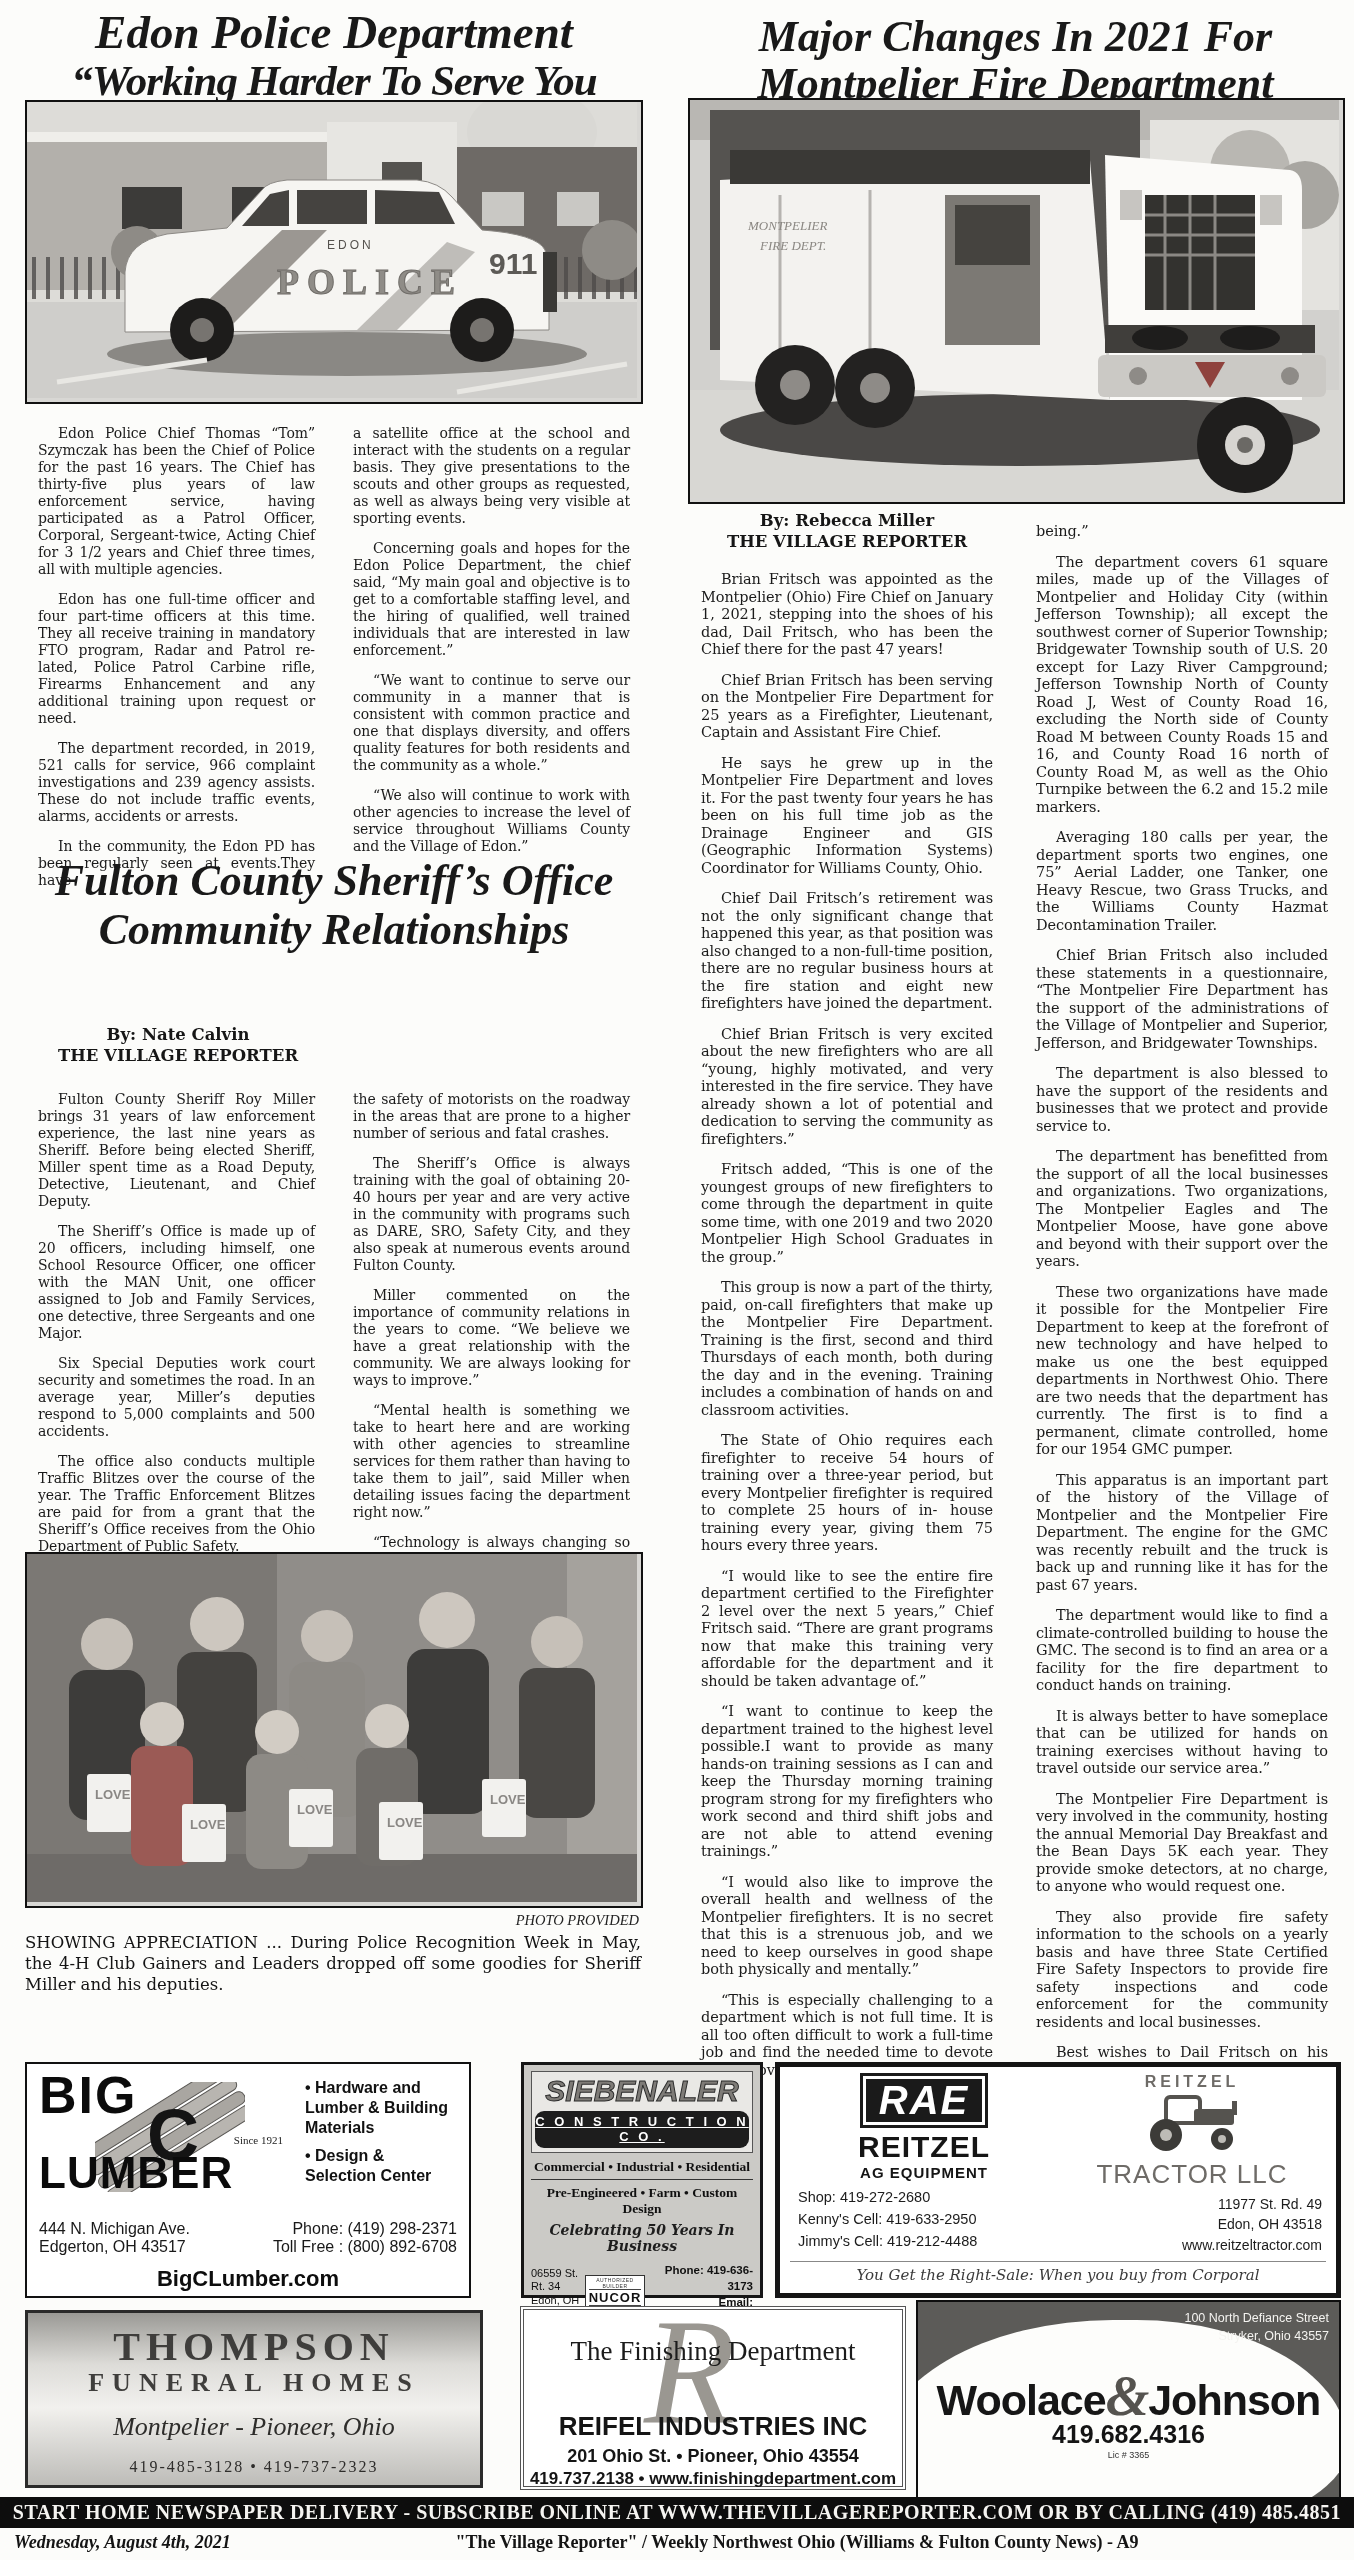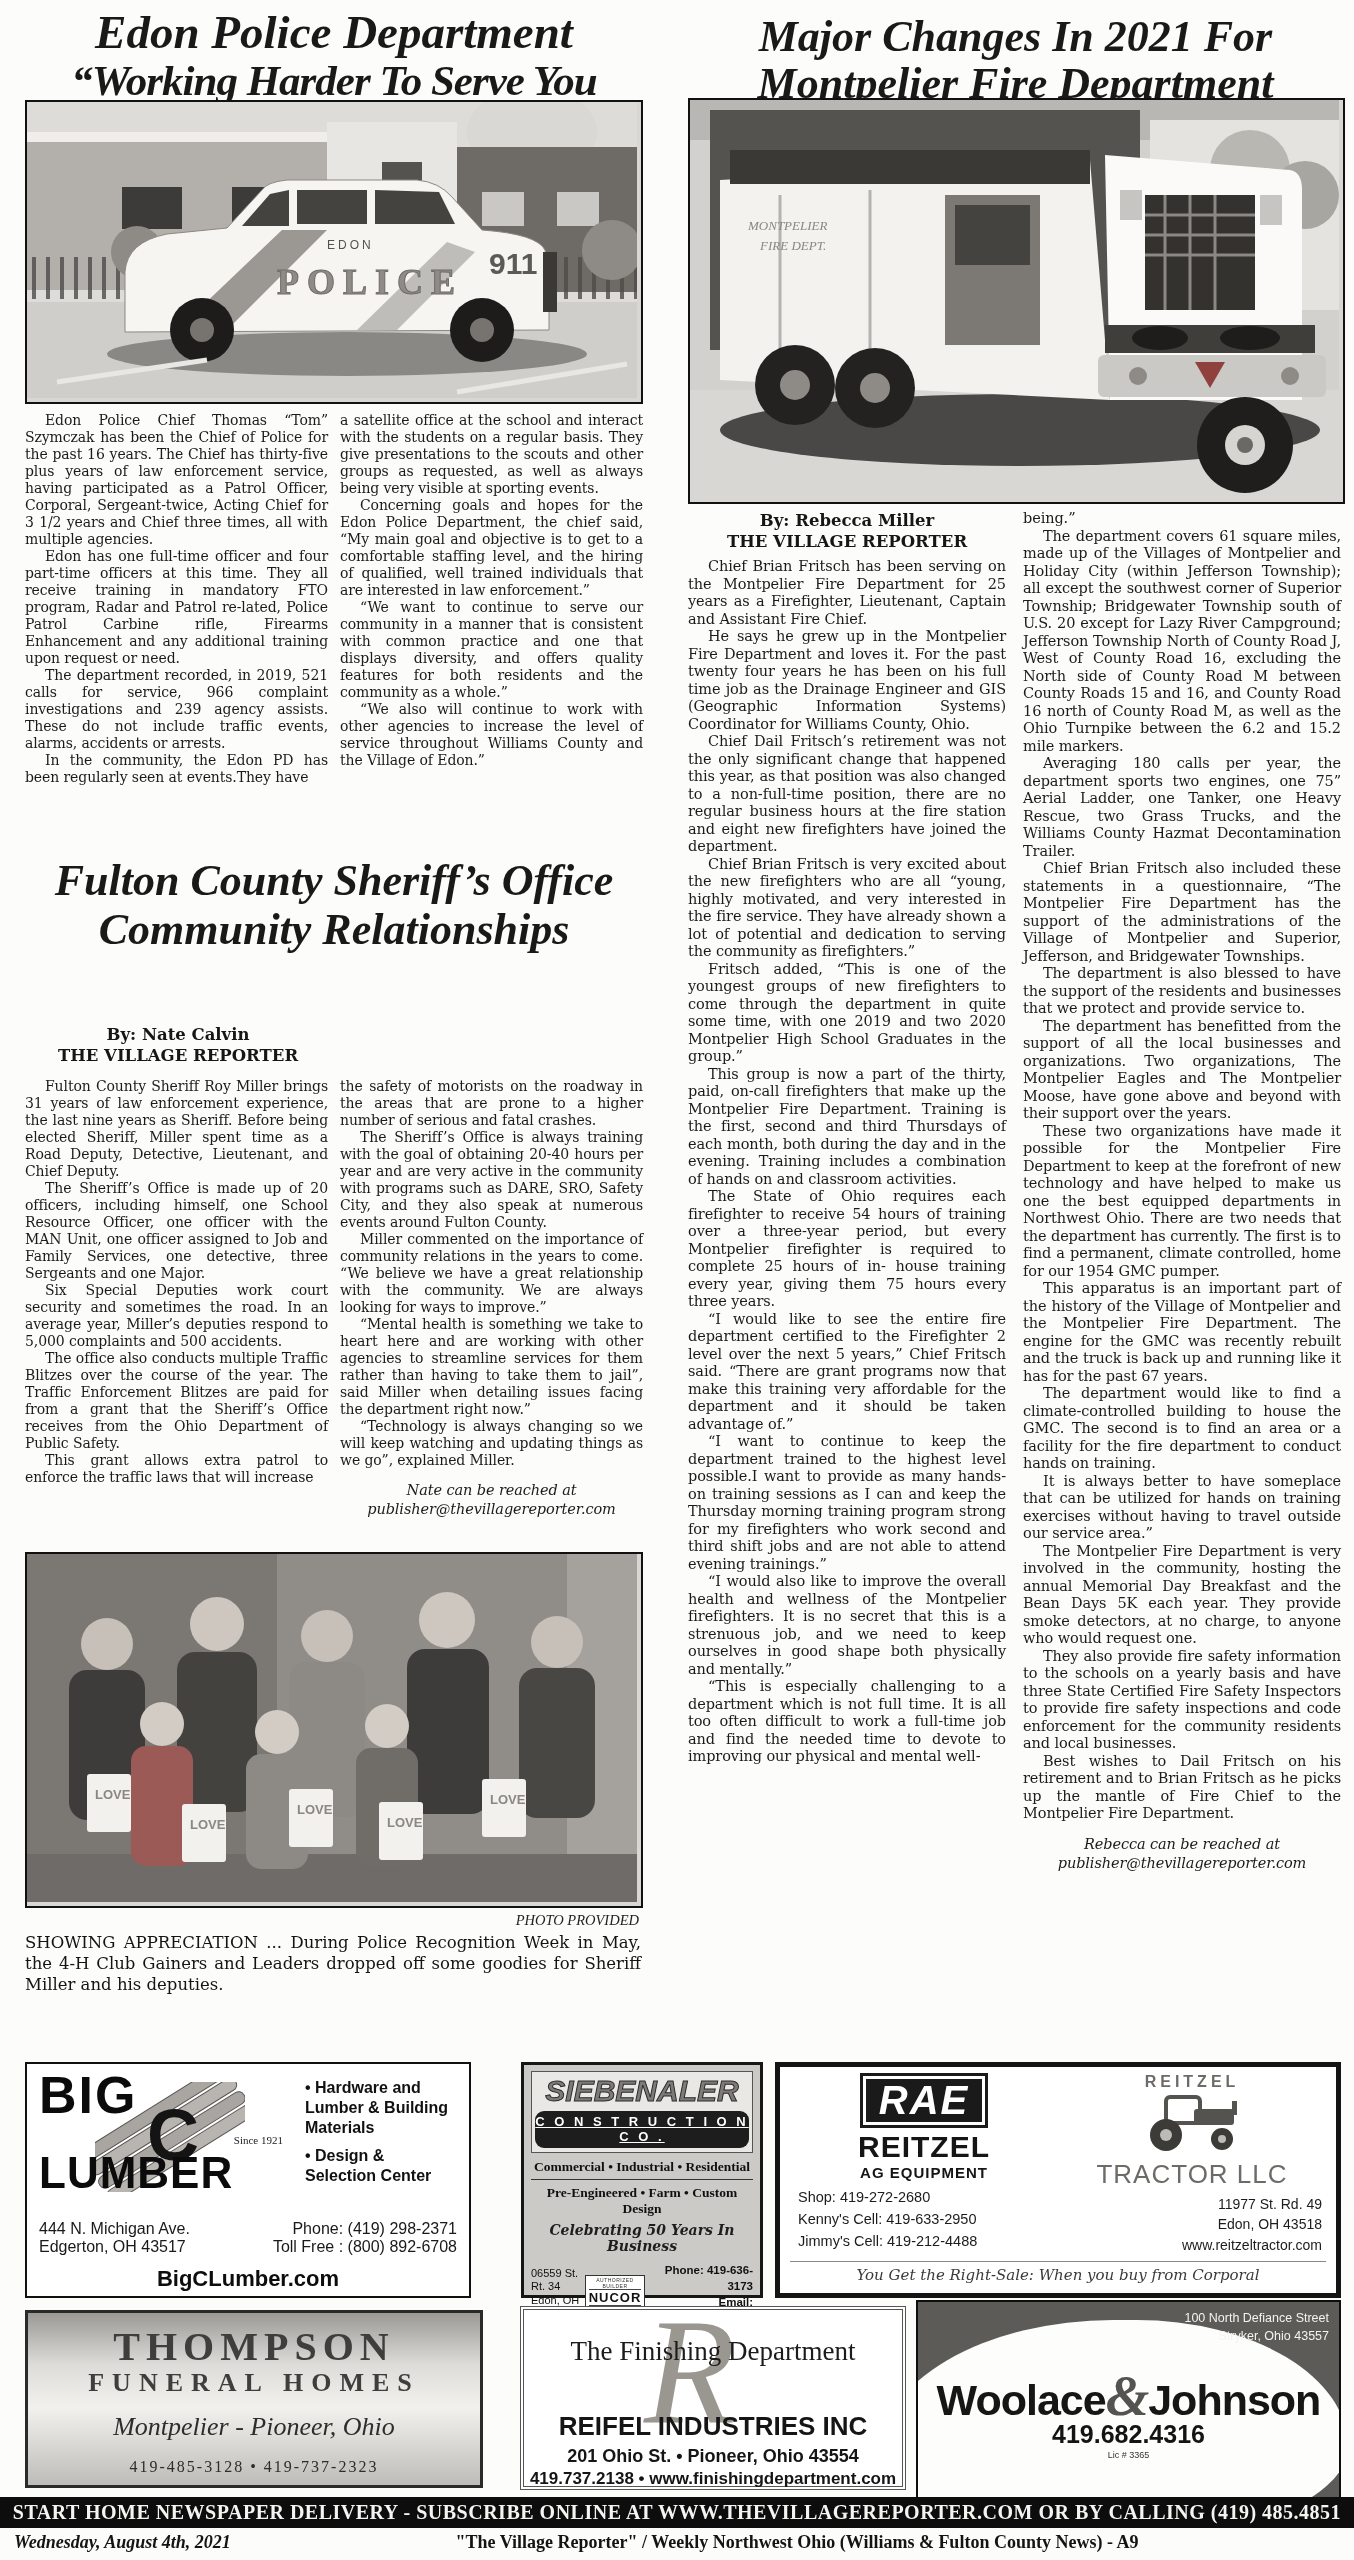--- a/index.html
+++ b/index.html
@@ -20,21 +20,21 @@
   #edon-photo { left:25px; top:100px; width:614px; height:300px; }
   #fire-photo { left:688px; top:98px; width:653px; height:402px; }
   #sheriff-photo { left:25px; top:1552px; width:614px; height:352px; }
 
   
   .byline { position:absolute; text-align:center; font-weight:bold; font-size:16.5px;
             line-height:21px; font-family:"DejaVu Serif", serif; color:#161616; }
   #fulton-byline { left:25px; top:1024px; width:306px; }
   #mont-byline { left:688px; top:510px; width:318px; }
   .col { position:absolute; font-family:"DejaVu Serif", serif; text-align:justify; color:#1b1b1b; }
-  .col p { margin:0; text-indent:20px; }
+  .col p { margin:13px; text-indent:20px; }
   .col .cont p:first-child { text-indent:0; }
   .news-sm { font-size:14px; line-height:17px; letter-spacing:-0.1px; }
   .news-md { font-size:14.5px; line-height:17.5px; letter-spacing:-0.1px; }
   #edon-col1 { left:25px;  top:412px; width:303px; }
   #edon-col2 { left:340px; top:412px; width:303px; }
   #fulton-col1 { left:25px;  top:1078px; width:303px; }
   #fulton-col2 { left:340px; top:1078px; width:303px; }
   #mont-col1 { left:688px;  top:558px; width:318px; }
   #mont-col2 { left:1023px; top:510px; width:318px; }
   .tagline { text-align:center; font-style:italic; font-size:14.5px; line-height:19px; margin-top:12px; }
@@ -278,20 +278,21 @@
         <p>“We also will continue to work with other agencies to increase the level of service throughout Williams County and the Village of Edon.”</p>
       </div>
   </div>
 
   <div class="byline" id="mont-byline">
     <div>By: Rebecca Miller</div>
     <div>THE VILLAGE REPORTER</div>
   </div>
   <div class="col news-md" id="mont-col1">
     <div class="paras">
+        <p>Brian Fritsch was appointed as the Montpelier (Ohio) Fire Chief on January 1, 2021, stepping into the shoes of his dad, Dail Fritsch, who has been the Chief there for the past 47 years!</p>
         <p>Chief Brian Fritsch has been serving on the Montpelier Fire Department for 25 years as a Firefighter, Lieutenant, Captain and Assistant Fire Chief.</p>
         <p>He says he grew up in the Montpelier Fire Department and loves it. For the past twenty four years he has been on his full time job as the Drainage Engineer and GIS (Geographic Information Systems) Coordinator for Williams County, Ohio.</p>
         <p>Chief Dail Fritsch’s retirement was not the only significant change that happened this year, as that position was also changed to a non-full-time position, there are no regular business hours at the fire station and eight new firefighters have joined the department.</p>
         <p>Chief Brian Fritsch is very excited about the new firefighters who are all “young, highly motivated, and very interested in the fire service.  They have already shown a lot of potential and dedication to serving the community as firefighters.”</p>
         <p>Fritsch added, “This is one of the youngest groups of new firefighters to come through the department in quite some time, with one 2019 and two 2020 Montpelier High School Graduates in the group.”</p>
         <p>This group is now a part of the thirty, paid, on-call firefighters that make up the Montpelier Fire Department. Training is the first, second and third Thursdays of each month, both during the day and in the evening. Training includes a combination of hands on and classroom activities.</p>
         <p>The State of Ohio requires each firefighter to receive 54 hours of training over a three-year period, but every Montpelier firefighter is required to complete 25 hours of in- house training every year, giving them 75 hours every three years.</p>
         <p>“I would like to see the entire fire department certified to the Firefighter 2 level over the next 5 years,” Chief Fritsch said. “There are grant programs now that make this training very affordable for the department and it should be taken advantage of.”</p>
         <p>“I want to continue to keep the department trained to the highest level possible.I want to provide as many hands-on training sessions as I can and keep the Thursday morning training program strong for my firefighters who work second and third shift jobs and are not able to attend evening trainings.”</p>
         <p>“I would also like to improve the overall health and wellness of the Montpelier firefighters. It is no secret that this is a strenuous job, and we need to keep ourselves in good shape both physically and mentally.”</p>

